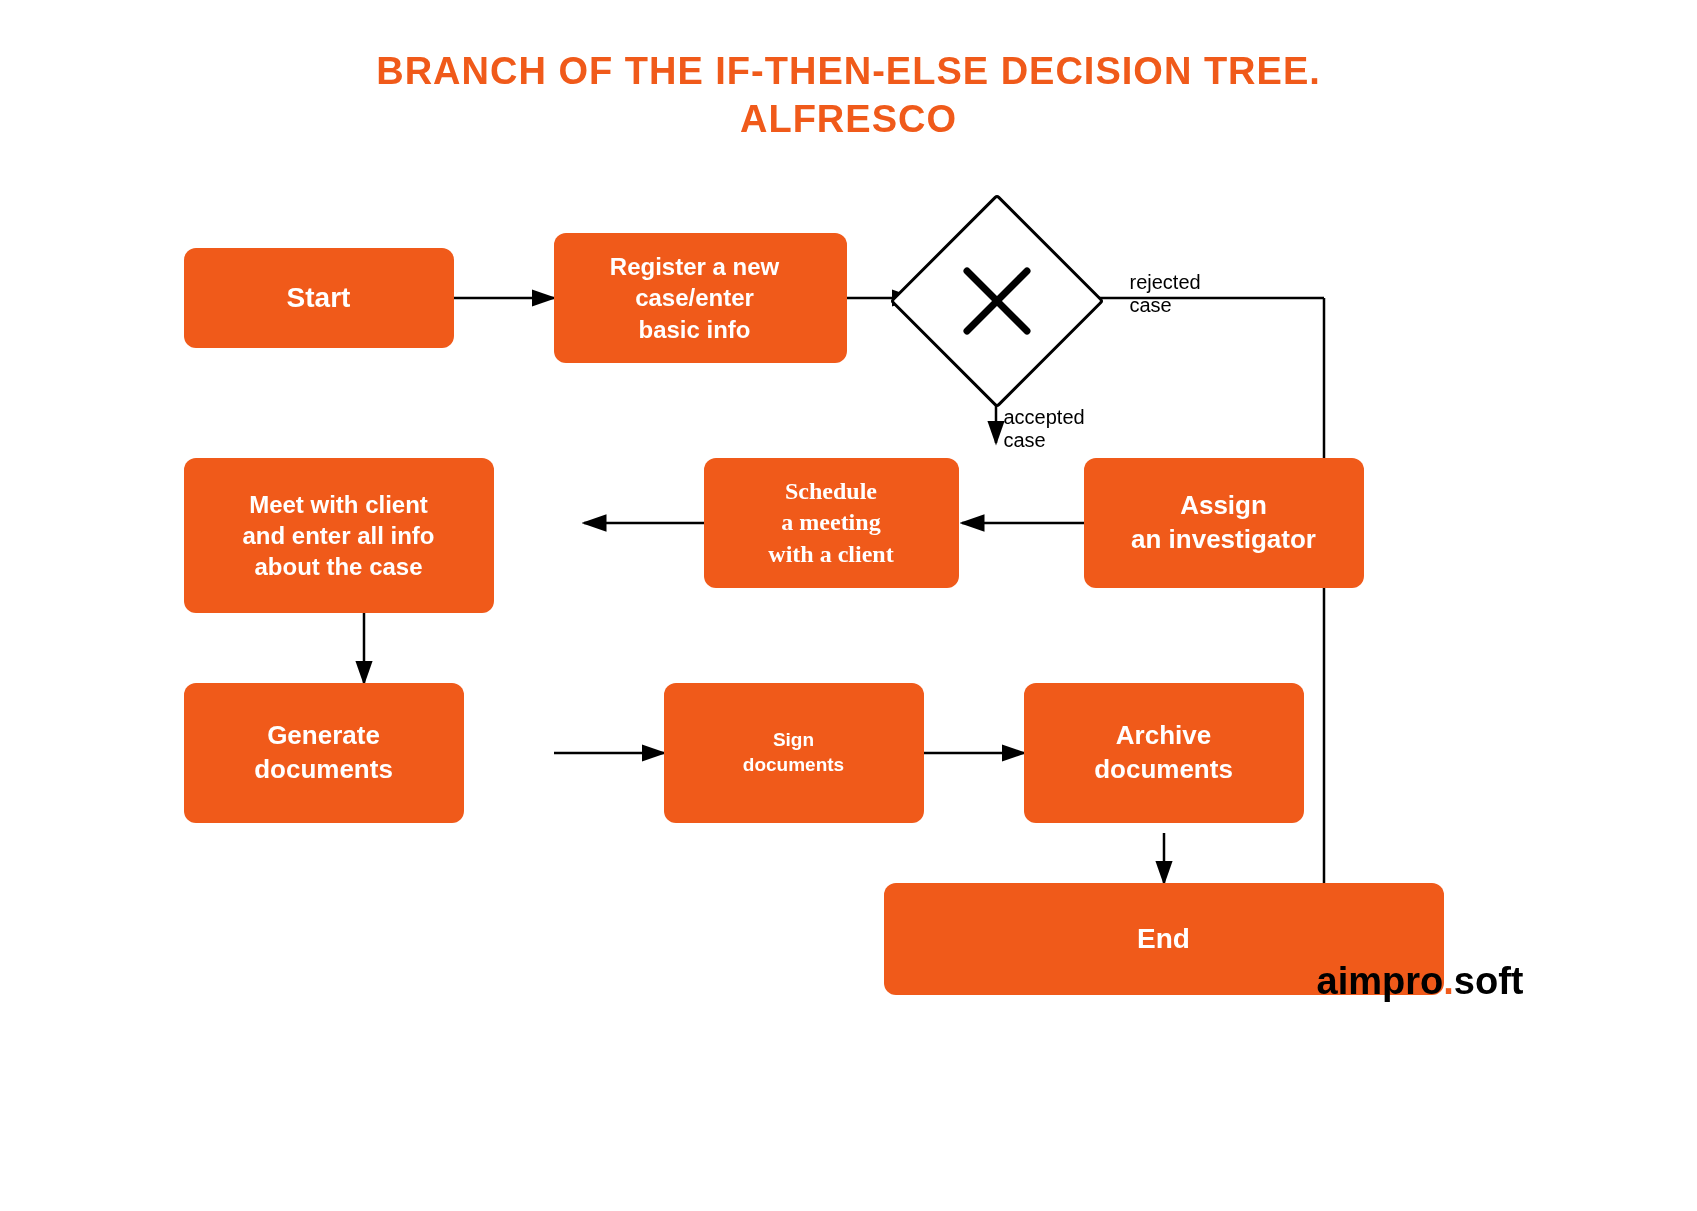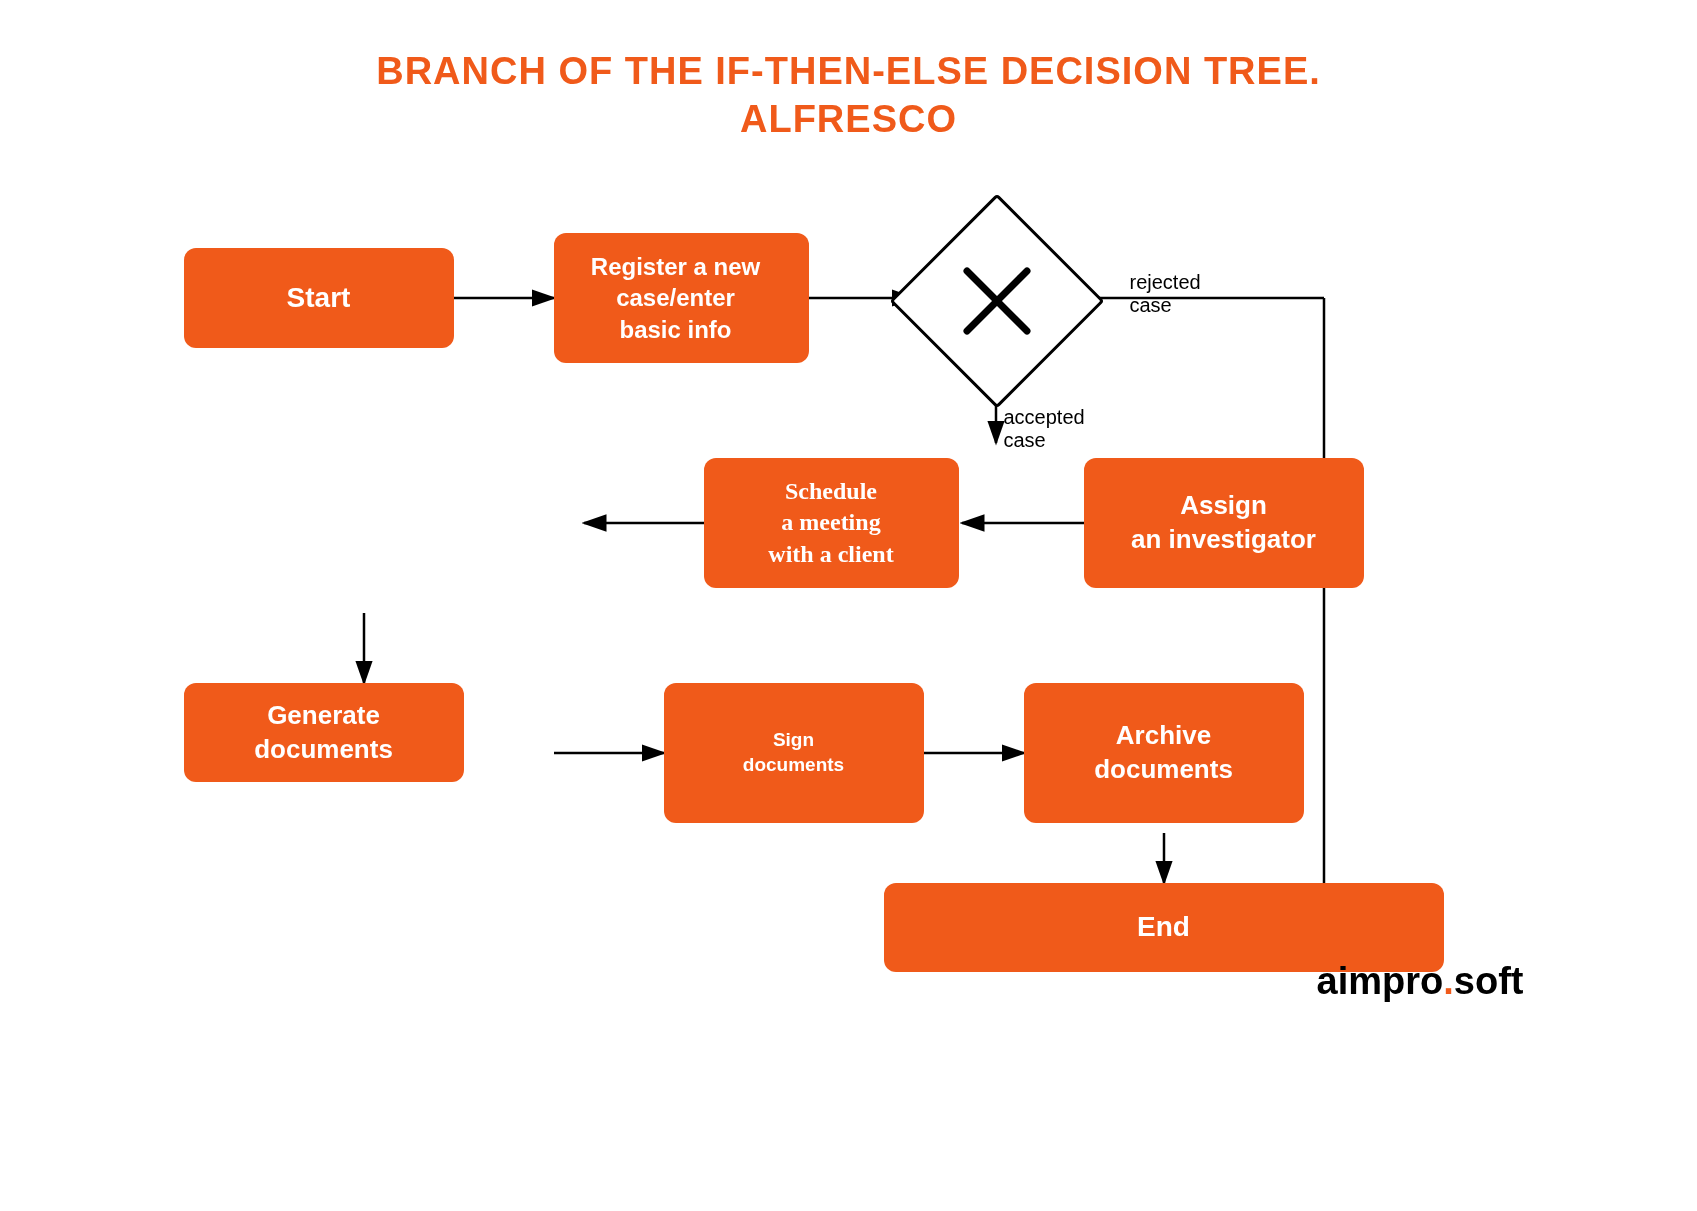--- a/index.html
+++ b/index.html
@@ -152,21 +152,21 @@
 
     <line x1="952" y1="115" x2="1200" y2="115" stroke="#000" stroke-width="2.5"></line>
     <line x1="1200" y1="115" x2="1200" y2="755" stroke="#000" stroke-width="2.5"></line>
     <line x1="1200" y1="755" x2="1160" y2="755" stroke="#000" stroke-width="2.5" marker-end="url(#arrowhead)"></line>
   </svg>
 
   <div class="box" style="left:60px; top:65px; width:270px; height:100px; font-size:28px;">
     <span>Start</span>
   </div>
 
-  <div class="box" style="left:430px; top:50px; width:255px; height:130px; white-space:pre-line; font-size:24px;padding-left:9px;">
+  <div class="box" style="left:430px; top:50px; width:293px; height:130px; white-space:pre-line; font-size:24px;padding-left:9px;">
     <span>Register a new
 case/enter
 basic info</span>
   </div>
 
   <div class="diamond-container" style="left:793px; top:38px;">
     <div class="diamond"></div>
     <div class="diamond-x">
       <svg viewBox="0 0 100 100" xmlns="http://www.w3.org/2000/svg">
         <line x1="20" y1="20" x2="80" y2="80" stroke="#000" stroke-width="7" stroke-linecap="round"></line>
@@ -189,37 +189,42 @@
     <span>Assign
 an investigator</span>
   </div>
 
   <div class="box" style="left:580px; top:275px; width:255px; height:130px; white-space:pre-line; font-size:24px;font-family:Liberation Serif, serif;">
     <span>Schedule
 a meeting
 with a client</span>
   </div>
 
-
-  <div class="box" style="left:60px; top:500px; width:280px; height:99px; white-space:pre-line; font-size:26px;">
+  <div class="box" style="left:60px; top:275px; width:310px; height:155px; white-space:pre-line; font-size:24px;">
+    <span>Meet with client
+and enter all info
+about the case</span>
+  </div>
+
+  <div class="box" style="left:60px; top:500px; width:280px; height:140px; white-space:pre-line; font-size:26px;">
     <span>Generate
 documents</span>
   </div>
 
   <div class="box" style="left:540px; top:500px; width:260px; height:140px; white-space:pre-line; font-size:19px;">
     <span>Sign
 documents</span>
   </div>
 
   <div class="box" style="left:900px; top:500px; width:280px; height:140px; white-space:pre-line; font-size:26px;">
     <span>Archive
 documents</span>
   </div>
 
-  <div class="box" style="left:760px; top:700px; width:560px; height:89px; font-size:28px;">
+  <div class="box" style="left:760px; top:700px; width:560px; height:112px; font-size:28px;">
     <span>End</span>
   </div>
 
   <div class="logo-area">
     <span>aimpro</span><span class="dot">.</span><span>soft</span>
   </div>
 
 </div>
 
 </body></html>

